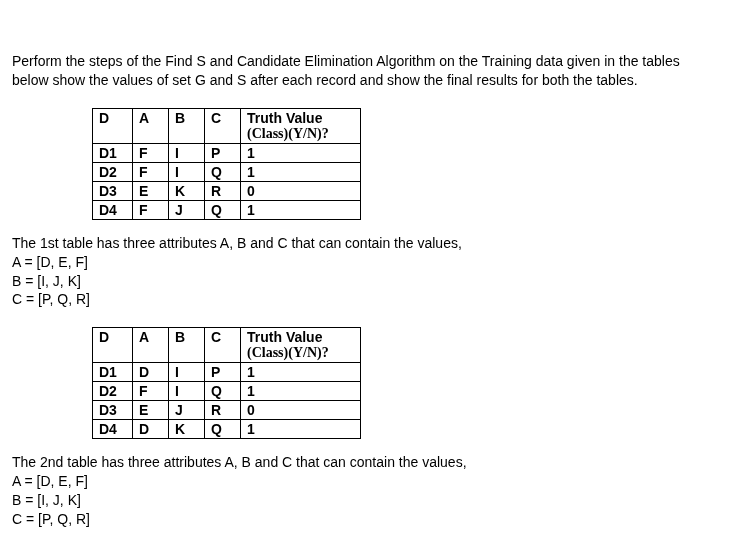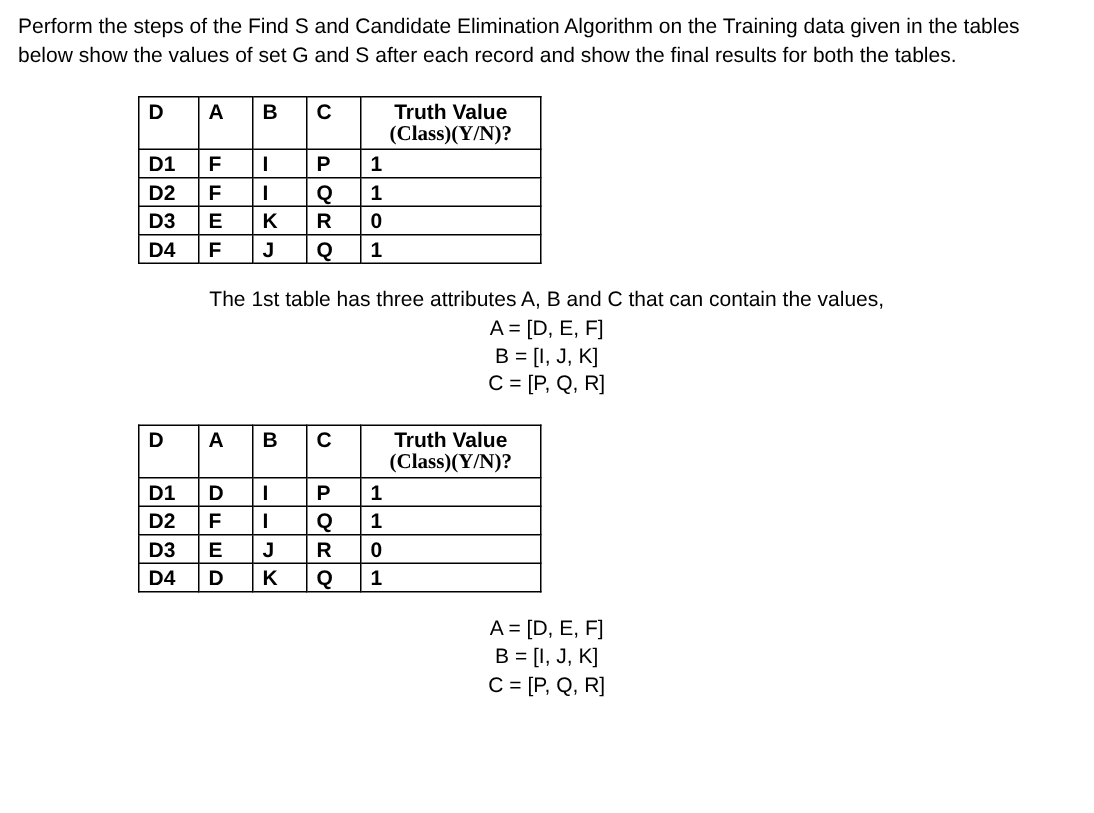--- a/index.html
+++ b/index.html
@@ -8,20 +8,21 @@
     color: #000;
     background: #fff;
     margin: 0;
     padding: 8px 12px;
     width: 729px;
     box-sizing: border-box;
   }
   .intro {
     margin-bottom: 18px;
     line-height: 1.35;
+    margin-top: 44px;
   }
   .table-wrap {
     margin-left: 80px;
     margin-bottom: 14px;
   }
   table {
     border-collapse: collapse;
   }
   th, td {
     border: 1px solid #000;
@@ -34,25 +35,24 @@
   }
   thead th {
     font-weight: bold;
     background: #fff;
     vertical-align: top;
   }
   thead th.col-d { width: 40px; }
   thead th.col-a { width: 36px; }
   thead th.col-b { width: 36px; }
   thead th.col-c { width: 36px; }
-  thead th.col-tv { width: 120px; text-align: center; }
+  thead th.col-tv { width: 120px; }
   .desc {
     margin-bottom: 18px;
     line-height: 1.35;
-    text-align: center;
   }
   .desc p { margin: 0; }
   .tv-line2 { display:block;font-family:Liberation Serif, serif; }
 </style>
 </head>
 <body>
 
 <div class="intro">Perform the steps of the Find S and Candidate Elimination Algorithm on the Training data given in the tables below show the values of set G and S after each record and show the final results for both the tables.</div>
 
 <div class="table-wrap">
@@ -150,16 +150,17 @@
         <td>D</td>
         <td>K</td>
         <td>Q</td>
         <td>1</td>
       </tr>
     </tbody>
   </table>
 </div>
 
 <div class="desc">
+  <p>The 2nd table has three attributes A, B and C that can contain the values,</p>
   <p>A = [D, E, F]</p>
   <p>B = [I, J, K]</p>
   <p>C = [P, Q, R]</p>
 </div>
 
 </body></html>

